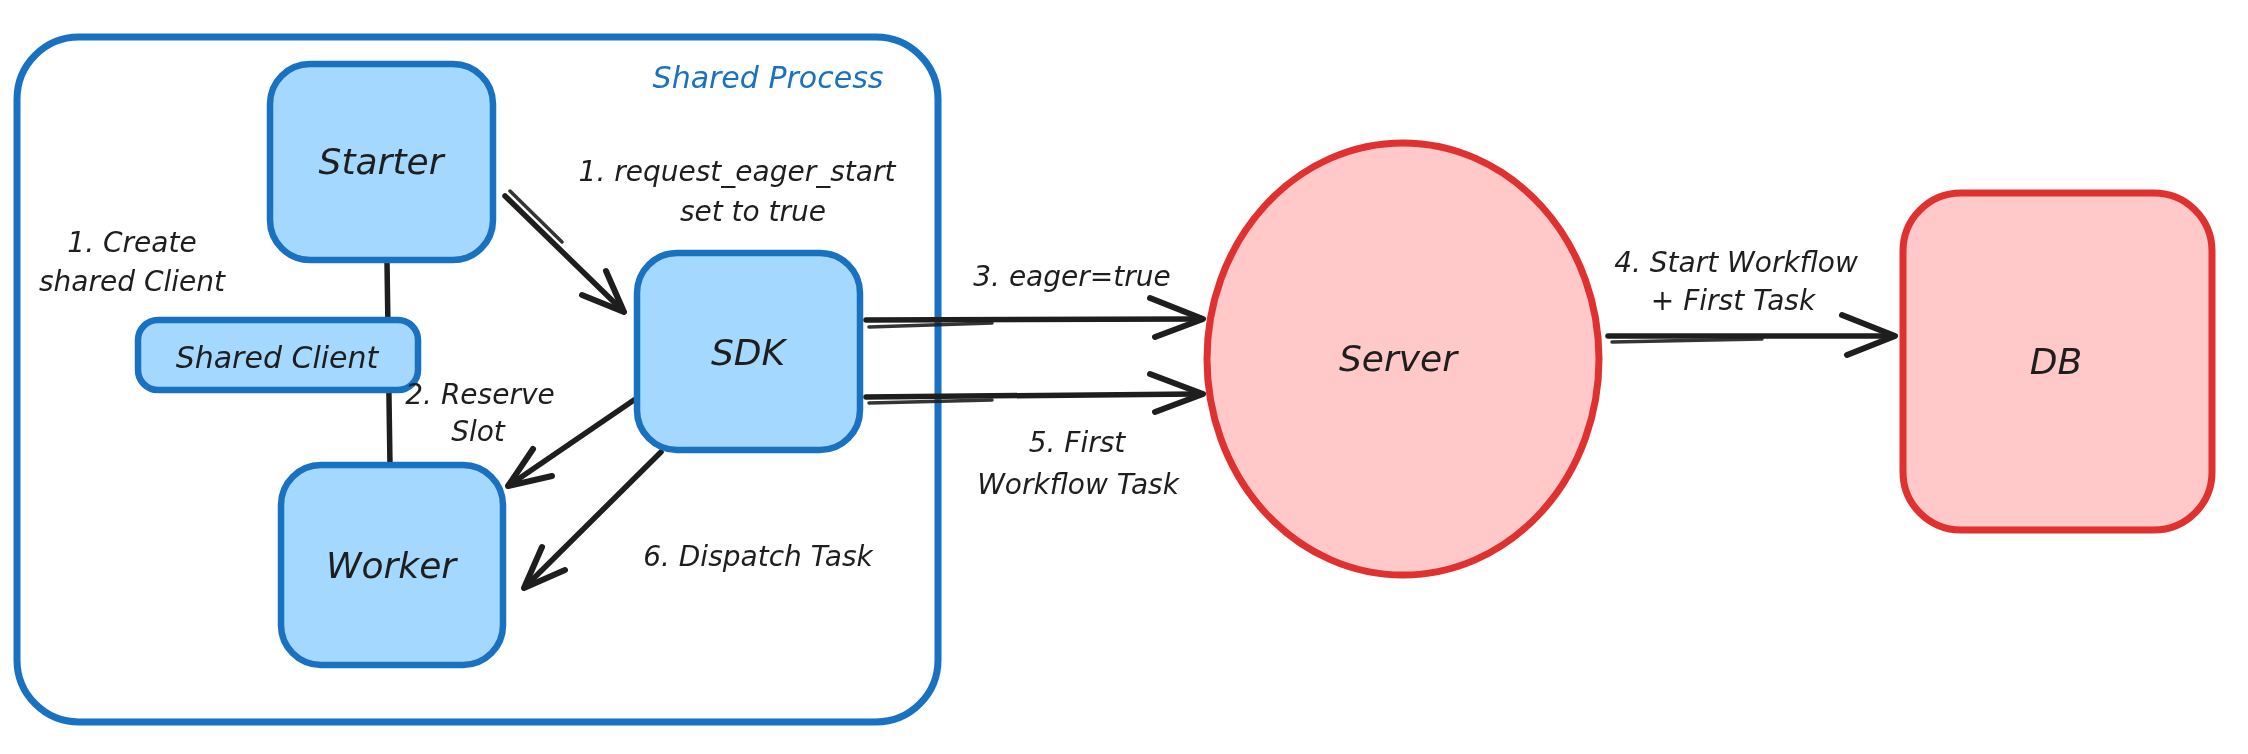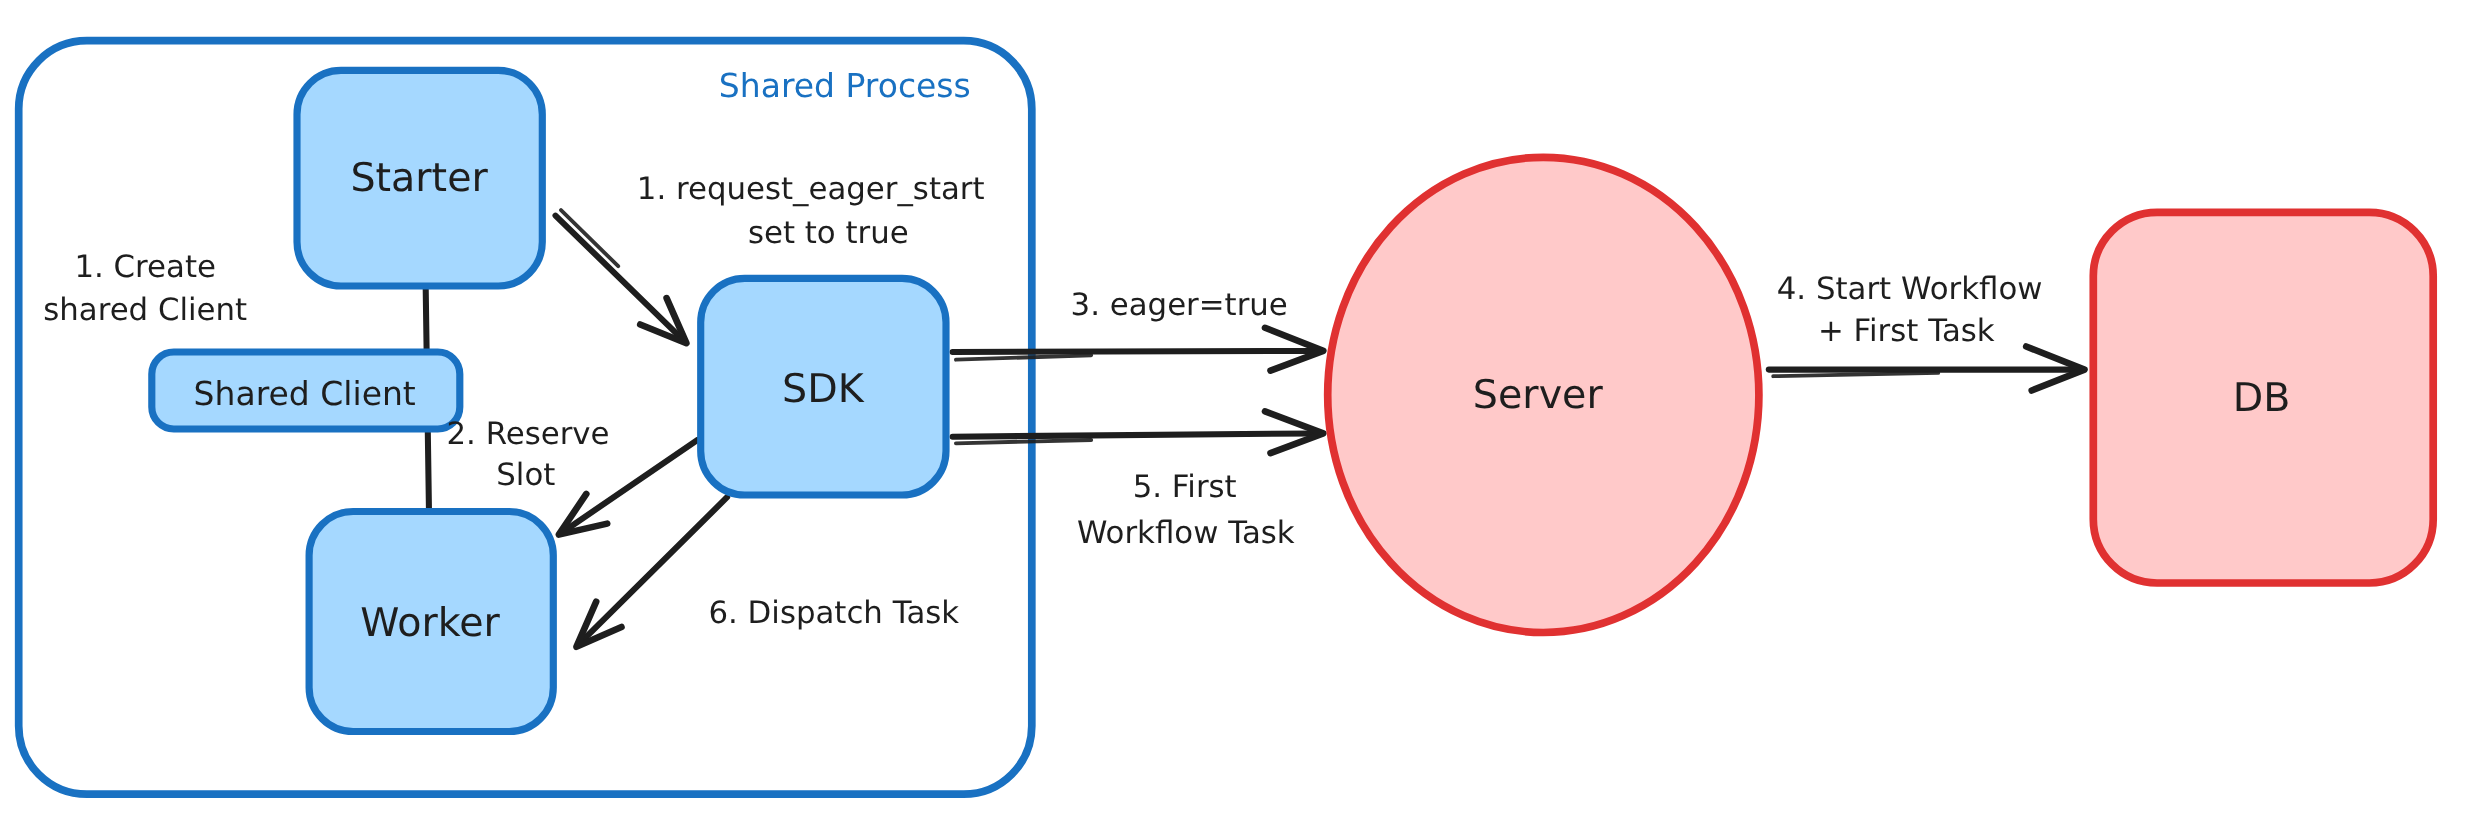--- a/index.html
+++ b/index.html
@@ -8,20 +8,21 @@
     background: #ffffff;
     width: 2248px;
     height: 754px;
     overflow: hidden;
   }
   .stage {
     position: relative;
     width: 2248px;
     height: 754px;
     background: #ffffff;
+    font-style: italic;
   }
   svg { display: block; }
 
   
   .blue-node {
     fill: #a5d8ff;
     stroke: #1971c2;
     stroke-width: 6.5;
   }
   .red-node {

